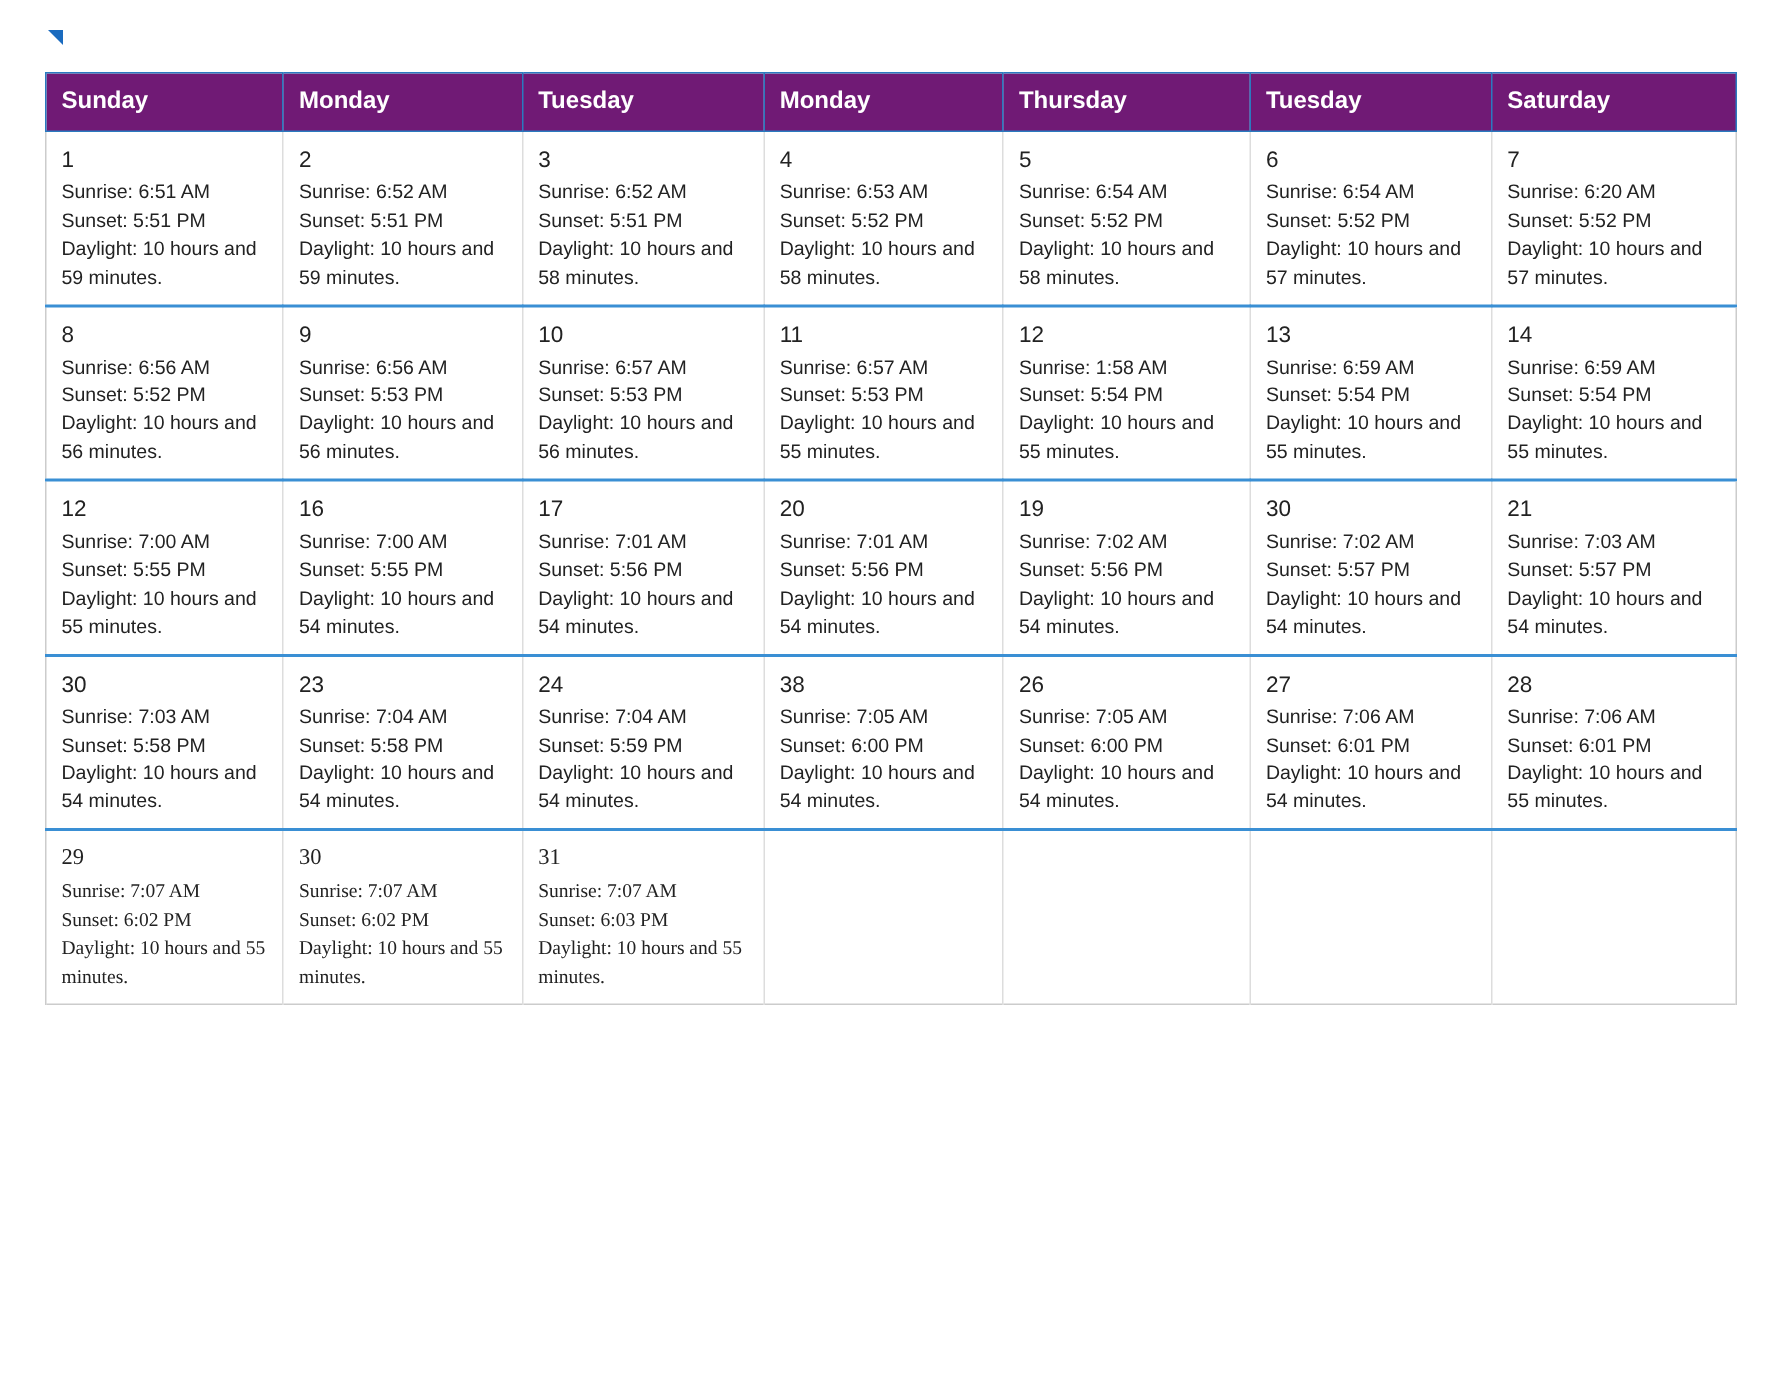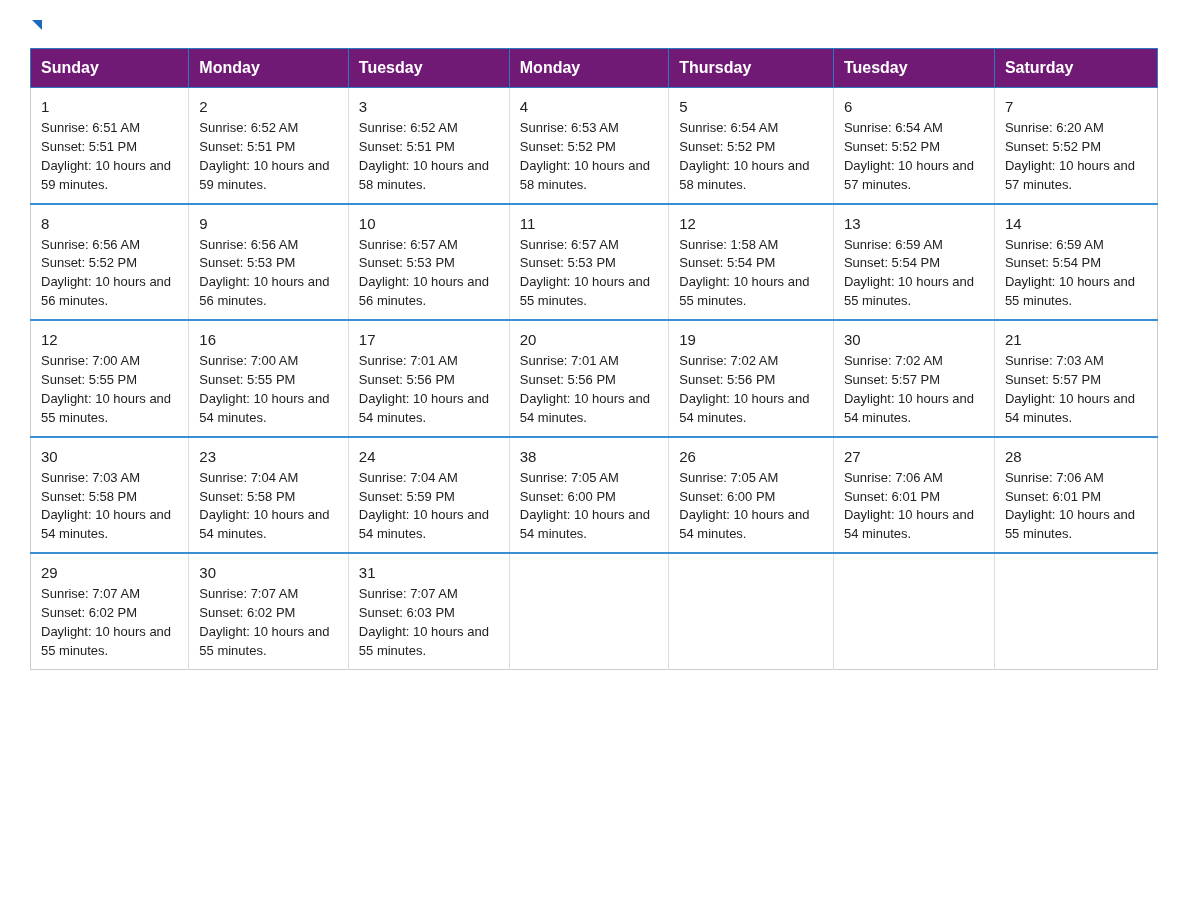--- a/index.html
+++ b/index.html
@@ -97,20 +97,21 @@
       font-weight: normal;
       display: block;
       margin-bottom: 2px;
     }
     .day-info {
       font-size: 13px;
       color: #222;
     }
     tbody tr:last-child {
       border-bottom: 1px solid #ccc;
+      font-family: Liberation Serif, serif;
     }
     tbody tr td {
       background: #fff;
     }
   </style>
 </head>
 <body>
 
 <div class="header">
   <div class="logo">

